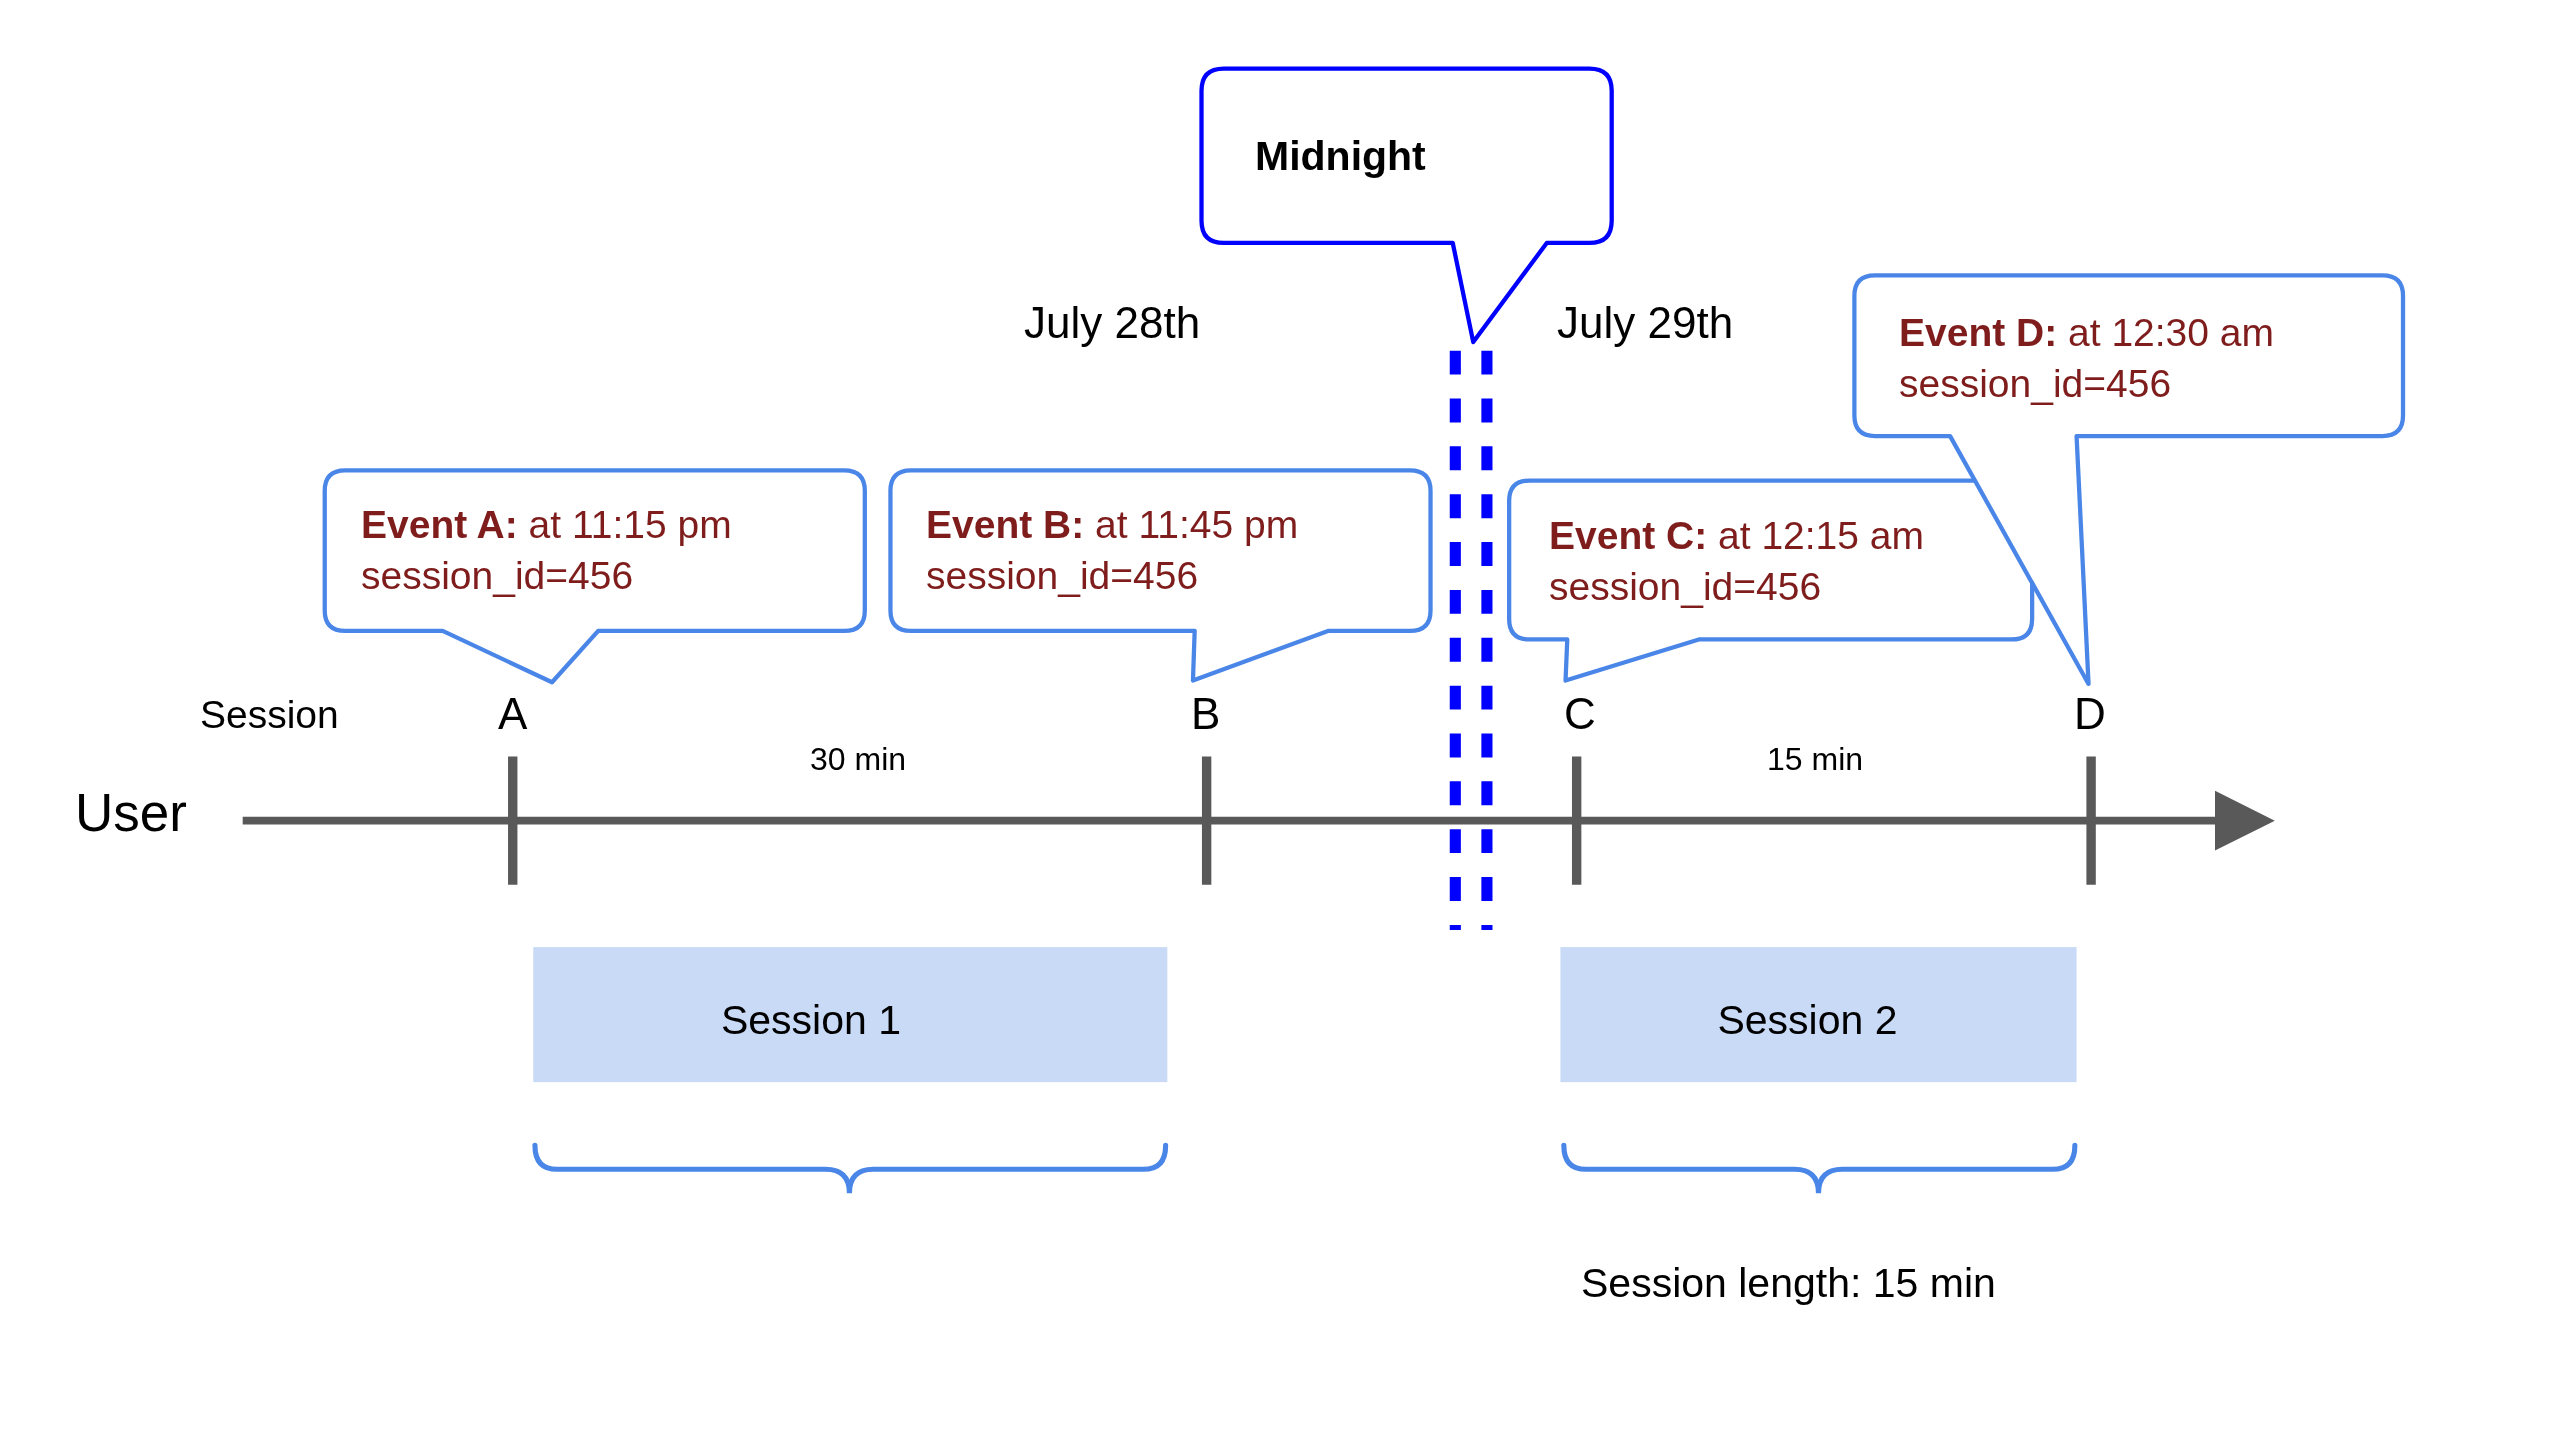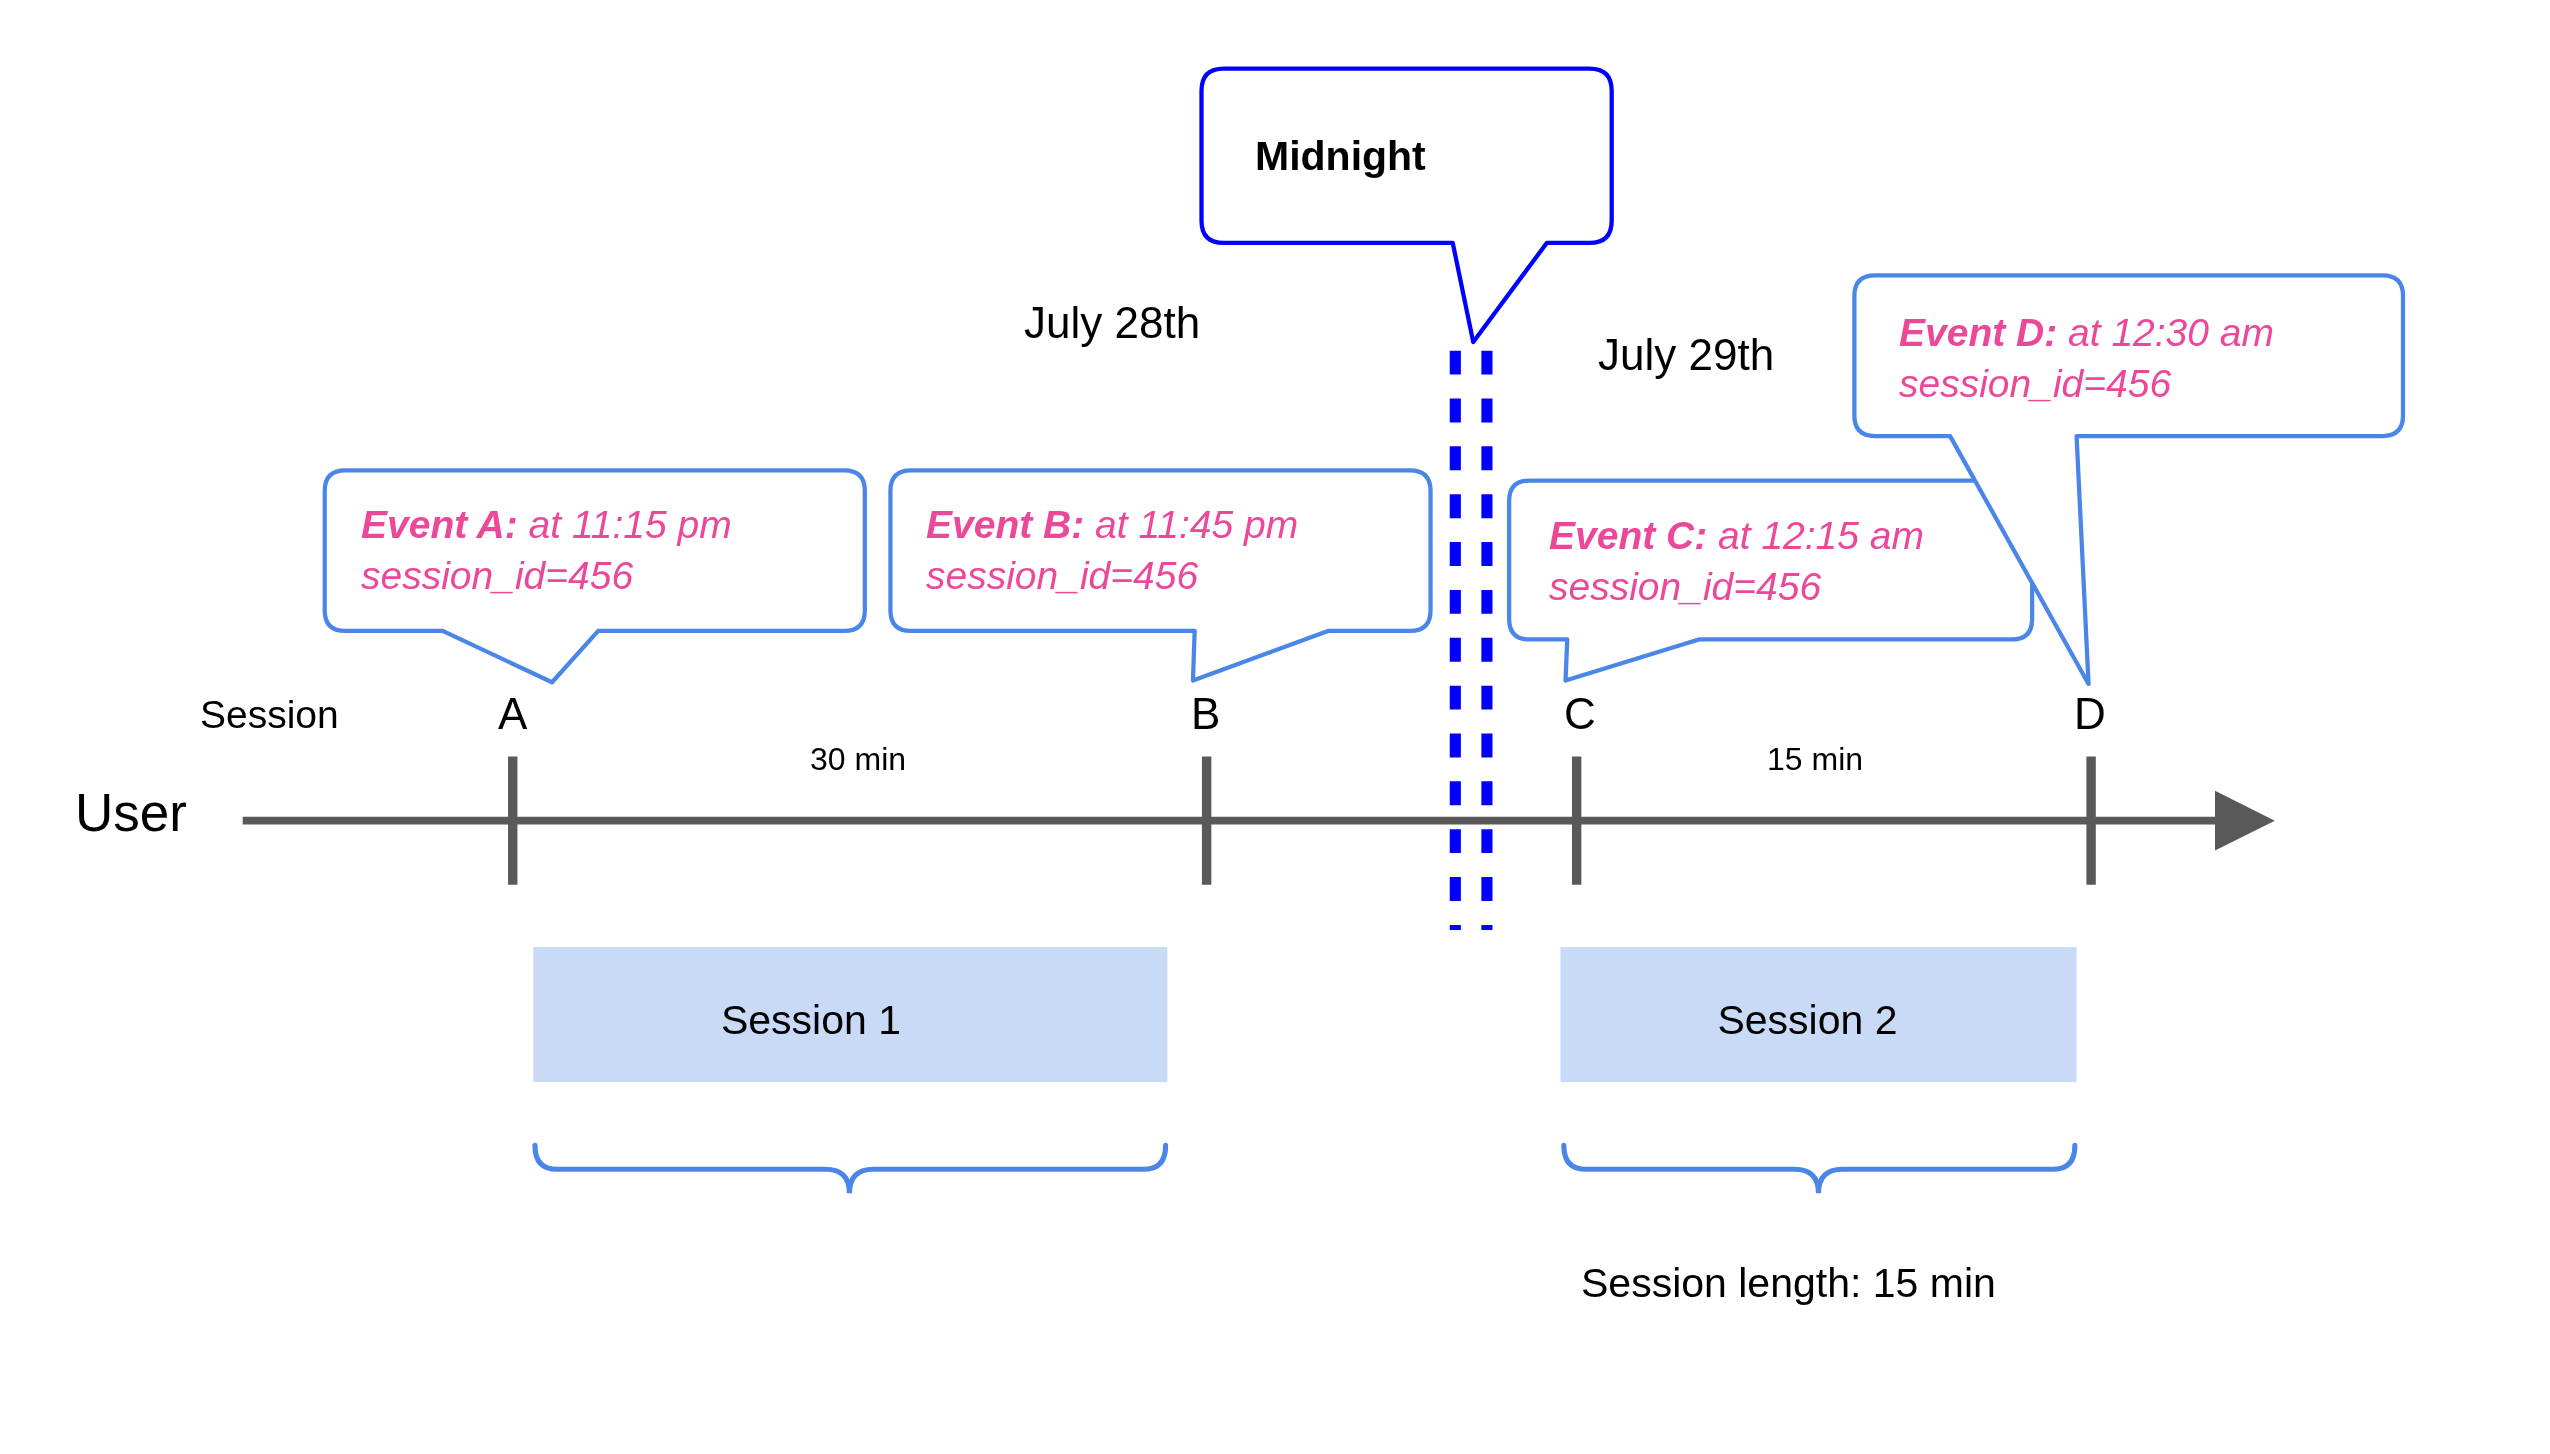--- a/index.html
+++ b/index.html
@@ -27,43 +27,42 @@
   .lbl {
     position: absolute;
     color: #000000;
     white-space: pre;
     line-height: 1.18;
   }
   .lbl-user      { font-size: 53px; left: 75px;  top: 782px; }
   .lbl-events    { font-size: 39px; left: 200px; top: 692px; }
   .lbl-date      { font-size: 44px; }
   .lbl-date-1    { left: 1024px; top: 297px; }
-  .lbl-date-2    { left: 1598px; top: 297px; margin-top: 32px; }
+  .lbl-date-2    { left: 1557px; top: 297px; }
   .lbl-marker    { font-size: 44px; }
   .lbl-mk-a      { left: 498px;  top: 688px; }
   .lbl-mk-b      { left: 1191px; top: 688px; }
   .lbl-mk-c      { left: 1564px; top: 688px; }
   .lbl-mk-d      { left: 2074px; top: 688px; }
   .lbl-gap       { font-size: 32px; }
   .lbl-gap-1     { left: 810px;  top: 741px; }
   .lbl-gap-2     { left: 1767px; top: 741px; }
   .lbl-session   { font-size: 41px; color: #000; text-align: center; }
   .lbl-sess-1    { left: 533px;  top: 996px; width: 556px; }
   .lbl-sess-2    { left: 1561px; top: 996px; width: 493px; }
   .lbl-slen      { font-size: 41px; }
   .lbl-slen-1    { left: 533px;  top: 1259px; }
   .lbl-slen-2    { left: 1571px; top: 1259px; margin-left: 10px; }
   .lbl-midnight  { font-size: 41px; font-weight: bold; left: 1255px; top: 132px; }
   .cbox-text {
     position: absolute;
     font-size: 39px;
-    color: #ec4899;
+    color: #7f1d1d;
     line-height: 1.30;
     white-space: pre;
-    font-style: italic;
   }
   .cbox-text b { font-weight: bold; }
   .ct-a { left: 361px;  top: 500px; }
   .ct-b { left: 926px; top: 500px; }
   .ct-c { left: 1549px; top: 511px; }
   .ct-d { left: 1899px; top: 308px; }
 </style>
 </head>
 <body>
 

